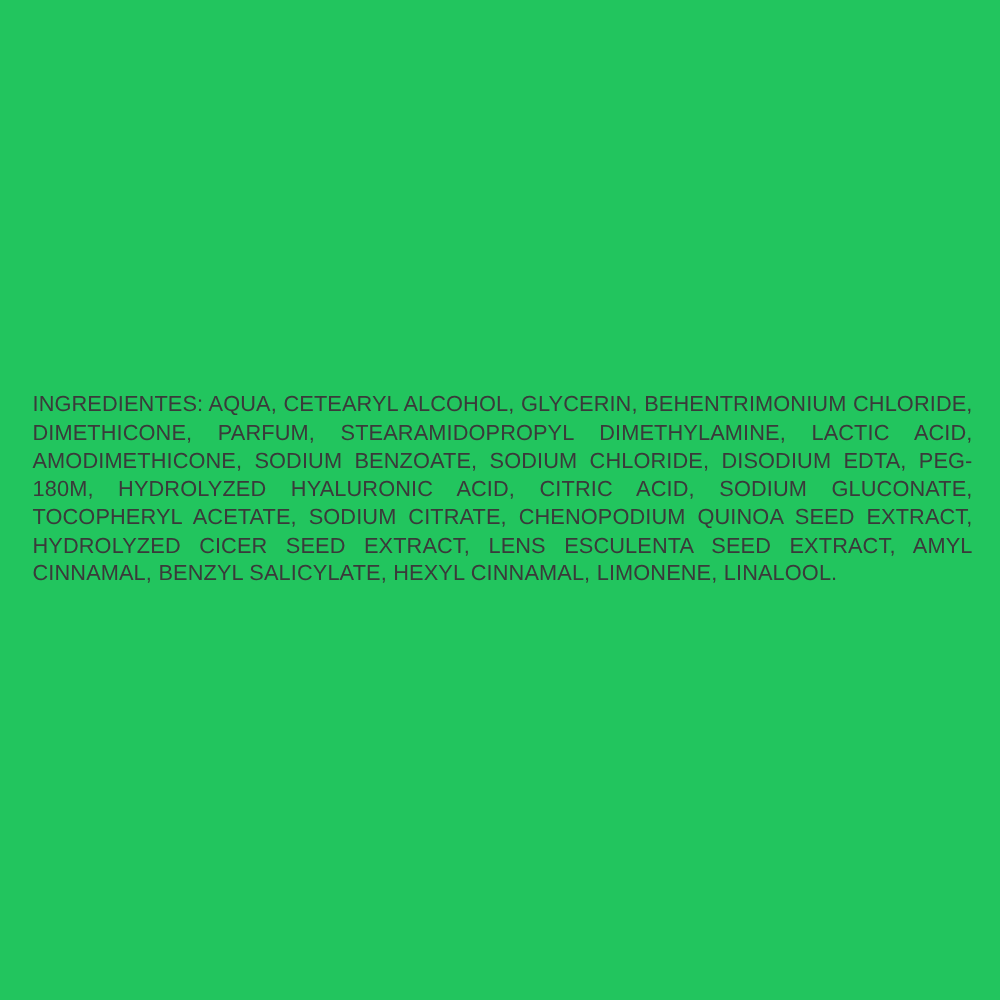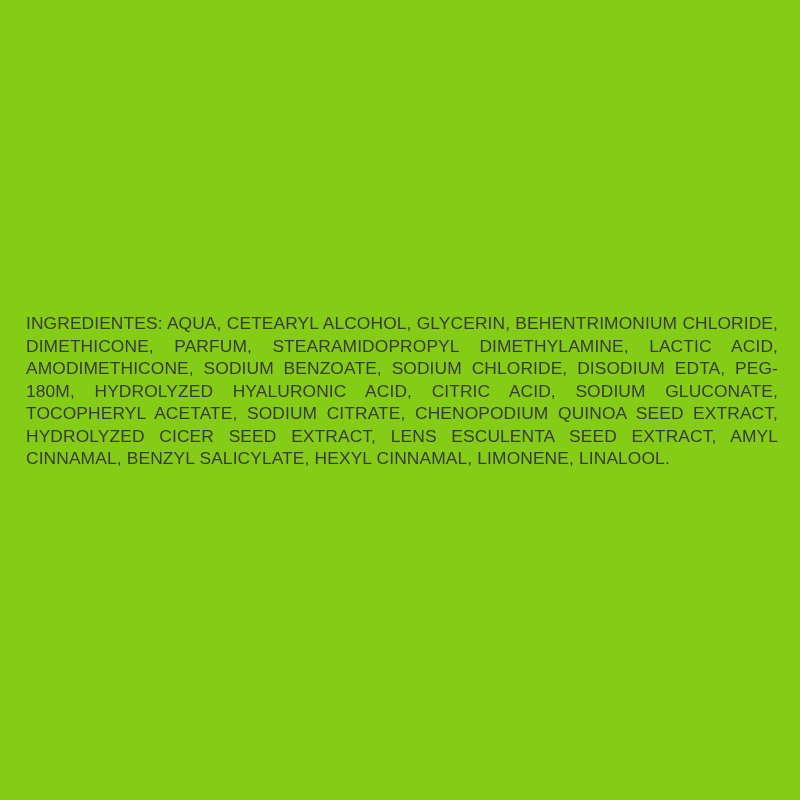--- a/index.html
+++ b/index.html
@@ -10,21 +10,21 @@
     width: 800px;
     height: 800px;
     background: #ffffff;
     font-family: "Liberation Sans", sans-serif;
     overflow: hidden;
   }
   #page {
     position: relative;
     width: 800px;
     height: 800px;
-    background: #84cc16;
+    background: #22c55e;
   }
   #ingredients-block {
     position: absolute;
     left: 26px;
     top: 312px;
     width: 752px;
   }
   #ingredients-text {
     margin: 0;
     padding: 0;

